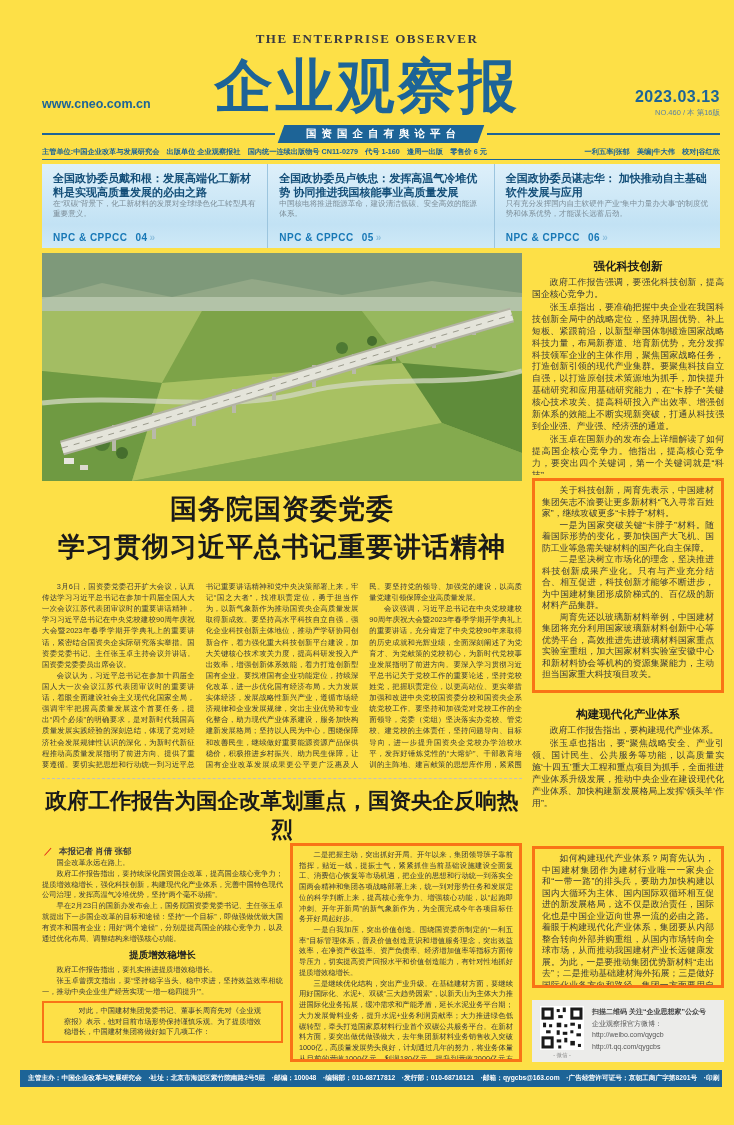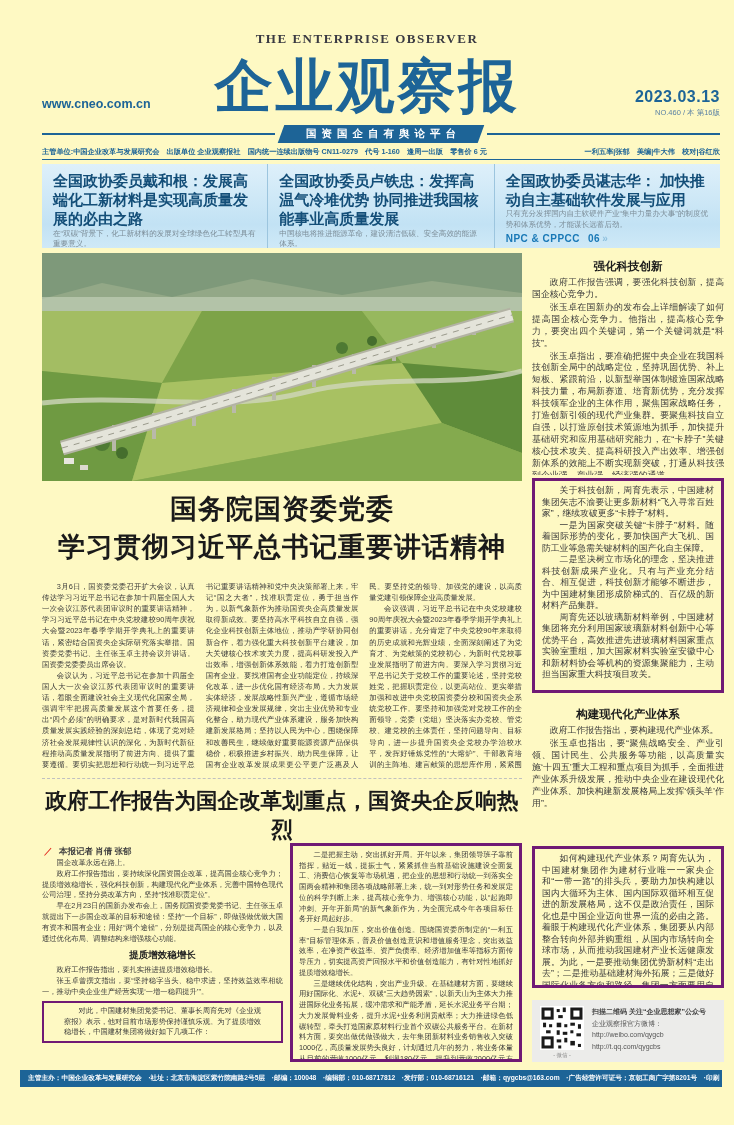--- a/index.html
+++ b/index.html
@@ -1,18 +1,18 @@
 <!DOCTYPE html>
 <html><head>
 <meta charset="utf-8">
 <style>
   * { margin:0; padding:0; box-sizing:border-box; }
   html,body { background:#f2f2f2; }
   body { font-family:"Liberation Sans", sans-serif; }
-  #page { position:relative; width:734px; height:1125px; background:#fef9c3; margin:0 auto; overflow:hidden; }
+  #page { position:relative; width:734px; height:1125px; background:#fde047; margin:0 auto; overflow:hidden; }
 
   .eng-title { position:absolute; top:31px; left:0; right:0; text-align:center;
     font-family:"Liberation Serif", serif; font-size:13px; font-weight:bold;
     letter-spacing:1.5px; color:#3a3a42; }
 
   .website { position:absolute; left:42px; top:97px; font-size:12.5px; font-weight:bold; color:#1d6497; }
   .main-title { position:absolute; top:48px; left:0; right:0; text-align:center;
     font-family:"Liberation Serif", serif; font-size:58px; font-weight:900; color:#1d6497; letter-spacing:3px; }
   .date-block { position:absolute; right:14px; top:88px; text-align:right; color:#1d6497; }
   .date-block .date { font-size:16px; font-weight:900; letter-spacing:.5px; }
@@ -26,21 +26,21 @@
   .platform-label > span { display:inline-block; transform:skewX(20deg); }
 
   .pub-line { position:absolute; top:147px; left:42px; right:14px; display:flex;
     justify-content:space-between; font-size:7.2px; font-weight:bold; color:#1d6497; }
   .head-rule { position:absolute; top:159px; left:42px; right:14px; border-top:1px solid #1d6497; }
 
   .teasers { position:absolute; top:164px; left:42px; right:14px; height:84px; display:flex;
     background:linear-gradient(180deg,#def0fa 0%, #c2e2f4 72%, #cfe9f7 100%); }
   .teaser { flex:1; padding:7px 11px 5px 11px; display:flex; flex-direction:column; }
   .teaser + .teaser { border-left:1px solid #9cc5de; }
-  .t-title { font-size:15px; font-weight:900; color:#134e78; line-height:1.28; }
+  .t-title { font-size:11px; font-weight:900; color:#134e78; line-height:1.28; }
   .t-sum { font-size:7.6px; color:#7d8e99; line-height:1.35; flex:1; }
   .t-npc { font-size:10px; font-weight:900; color:#1878b6; letter-spacing:.5px; margin-top:3px; }
   .t-npc .t-arrow { color:#8fc0de; font-weight:bold; margin-left:2px; }
   .t-npc .t-page { margin-left:8px; }
 
   .photo { position:absolute; top:253px; left:42px; width:480px; height:228px; overflow:hidden; }
   .photo svg { display:block; }
 
   .headline1 { position:absolute; top:491px; left:42px; width:480px; text-align:center;
     font-size:27px; font-weight:900; color:#1a1a1a; line-height:1.4; letter-spacing:1px; }
@@ -55,21 +55,21 @@
   .headline2 { position:absolute; top:786px; left:42px; width:480px; text-align:center;
     font-size:21.5px; font-weight:900; color:#1a1a1a; letter-spacing:0; }
 
   .byline { position:absolute; top:846px; left:44px; font-size:8.5px; color:#3f3f3f; font-weight:bold; }
   .byline .slash { color:#e2241b; font-weight:900; margin-right:4px; }
 
   .a2-left { position:absolute; top:858px; left:42px; width:241px; height:204px;
     font-size:7.3px; line-height:1.48; text-align:justify; color:#3a3a3a; overflow:hidden; }
   .a2-left p { text-indent:2em; }
   .a2-subhead { text-align:center; font-size:9.5px; font-weight:900; color:#222; margin:4px 0 3px 0; }
-  .redbox { border:3px solid #701a75; }
+  .redbox { border:3px solid #f97316; }
   .a2-leftbox { margin-top:3px; padding:3px 20px; border-width:2.5px; }
   .a2-right { position:absolute; top:843px; left:290px; width:232px; height:219px;
     padding:4px 6px; font-size:7.3px; line-height:1.47; text-align:justify; color:#3a3a3a; overflow:hidden; }
   .a2-right p { text-indent:2em; }
 
   .sb-title { position:absolute; left:532px; width:192px; text-align:center;
     font-size:11.5px; font-weight:900; color:#1b1b1b; }
   .sb-body { position:absolute; left:532px; width:192px; font-size:8.9px; line-height:1.34;
     text-align:justify; color:#3a3a3a; overflow:hidden; }
   .sb-body p { text-indent:2em; margin-bottom:1px; }
@@ -187,41 +187,41 @@
 
   <div class="headline2">政府工作报告为国企改革划重点，国资央企反响热烈</div>
 
   <div class="byline">
     <span class="slash">／</span>
     <span>本报记者 肖倩 张郁</span>
   </div>
 
   <div class="a2-left">
     <p>国企改革永远在路上。</p>
-    <p>政府工作报告指出，要持续深化国资国企改革，提高国企核心竞争力；提质增效稳增长，强化科技创新，构建现代化产业体系，完善中国特色现代公司治理，坚持分类改革方向，坚持“找准职责定位”。</p>
+    <p>政府工作报告指出，要持续深化国资国企改革，提高国企核心竞争力；提质增效稳增长，强化科技创新，构建现代化产业体系，完善中国特色现代公司治理，发挥高温气冷堆优势，坚持“两个毫不动摇”。</p>
     <p>早在2月23日的国新办发布会上，国务院国资委党委书记、主任张玉卓就提出下一步国企改革的目标和途径：坚持“一个目标”，即做强做优做大国有资本和国有企业；用好“两个途径”，分别是提高国企的核心竞争力，以及通过优化布局、调整结构来增强核心功能。</p>
     <div class="a2-subhead">提质增效稳增长</div>
     <p>政府工作报告指出，要扎实推进提质增效稳增长。</p>
     <p>张玉卓曾撰文指出，要“坚持稳字当头、稳中求进，坚持效益效率相统一，推动中央企业生产经营实现‘一增一稳四提升’”。</p>
     <div class="redbox a2-leftbox">
       <p>对此，中国建材集团党委书记、董事长周育先对《企业观察报》表示，他对目前市场形势保持谨慎乐观。为了提质增效稳增长，中国建材集团将做好如下几项工作：</p>
     </div>
   </div>
 
   <div class="a2-right redbox">
     <p>二是把握主动，突出抓好开局。开年以来，集团领导班子靠前指挥，贴近一线，提振士气，紧紧抓住当前基础设施建设全面复工、消费信心恢复等市场机遇，把企业的思想和行动统一到落实全国两会精神和集团各项战略部署上来，统一到对形势任务和发展定位的科学判断上来，提高核心竞争力、增强核心功能，以“起跑即冲刺、开年开新局”的新气象新作为，为全面完成今年各项目标任务开好局起好步。</p>
     <p>一是自我加压，突出价值创造。围绕国资委所制定的“一利五率”目标管理体系，普及价值创造意识和增值服务理念，突出效益效率，在净资产收益率、资产负债率、经济增加值率等指标方面传导压力，切实提高资产回报水平和价值创造能力，有针对性地抓好提质增效稳增长。</p>
     <p>三是继续优化结构，突出产业升级。在基础建材方面，要继续用好国际化、水泥+、双碳“三大趋势因素”，以新天山为主体大力推进国际化业务拓展，缓冲需求和产能矛盾，延长水泥业务平台期；大力发展骨料业务，提升水泥+业务利润贡献率；大力推进绿色低碳转型，牵头打造国家原材料行业首个双碳公共服务平台。在新材料方面，要突出做优做强做大，去年集团新材料业务销售收入突破1000亿，高质量发展势头良好，计划通过几年的努力，将业务体量从目前的营收1000亿元、利润180亿元，提升到营收2000亿元左右、利润300亿元左右的水平，为集团的业务结构优化立下里程碑，为集团成为世界一流材料产业投资集团提供有力支撑。在工程技术服务方面，要突出迭代扩容，巩固扩大水泥和玻璃工程技术服务连续14年保持全球市场占有率第一的优势，同时加强内循环服务能力，为集团其他业务的国际化拓展提供基础保障，当好“先锋队”。</p>
   </div>
 
   <div class="sb-title" style="top:259px;">强化科技创新</div>
   <div class="sb-body" style="top:277px; height:198px;">
     <p>政府工作报告强调，要强化科技创新，提高国企核心竞争力。</p>
+    <p>张玉卓指出，要准确把握中央企业在我国科技创新全局中的战略定位，坚持巩固优势、补上短板、紧跟前沿，以新型举国体制锻造国家战略科技力量，布局新赛道、培育新优势，充分发挥科技领军企业的主体作用，聚焦国家战略任务，打造创新引领的现代产业集群。要聚焦科技自立自强，以打造原创技术策源地为抓手，加快提升基础研究和应用基础研究能力，在“卡脖子”关键核心技术攻关、提高科研投入产出效率、增强创新体系的效能上不断实现新突破，打通从科技强到企业强、产业强、经济强的通道。</p>
     <p>张玉卓在国新办的发布会上详细解读了如何提高国企核心竞争力。他指出，提高核心竞争力，要突出四个关键词，第一个关键词就是“科技”。</p>
-    <p>张玉卓指出，要准确把握中央企业在我国科技创新全局中的战略定位，坚持巩固优势、补上短板、紧跟前沿，以新型举国体制锻造国家战略科技力量，布局新赛道、培育新优势，充分发挥科技领军企业的主体作用，聚焦国家战略任务，打造创新引领的现代产业集群。要聚焦科技自立自强，以打造原创技术策源地为抓手，加快提升基础研究和应用基础研究能力，在“卡脖子”关键核心技术攻关、提高科研投入产出效率、增强创新体系的效能上不断实现新突破，打通从科技强到企业强、产业强、经济强的通道。</p>
   </div>
 
   <div class="sb-box redbox" style="top:478px; height:215px;">
     <p>关于科技创新，周育先表示，中国建材集团矢志不渝要让更多新材料“飞入寻常百姓家”，继续攻破更多“卡脖子”材料。</p>
     <p>一是为国家突破关键“卡脖子”材料。随着国际形势的变化，要加快国产大飞机、国防工业等急需关键材料的国产化自主保障。</p>
     <p>二是坚决树立市场化的理念，坚决推进科技创新成果产业化。只有与产业充分结合、相互促进，科技创新才能够不断进步，为中国建材集团形成阶梯式的、百亿级的新材料产品集群。</p>
     <p>周育先还以玻璃新材料举例，中国建材集团将充分利用国家玻璃新材料创新中心等优势平台，高效推进先进玻璃材料国家重点实验室重组，加大国家材料实验室安徽中心和新材料协会等机构的资源集聚能力，主动担当国家重大科技项目攻关。</p>
   </div>
 
   <div class="sb-title" style="top:707px;">构建现代化产业体系</div>

